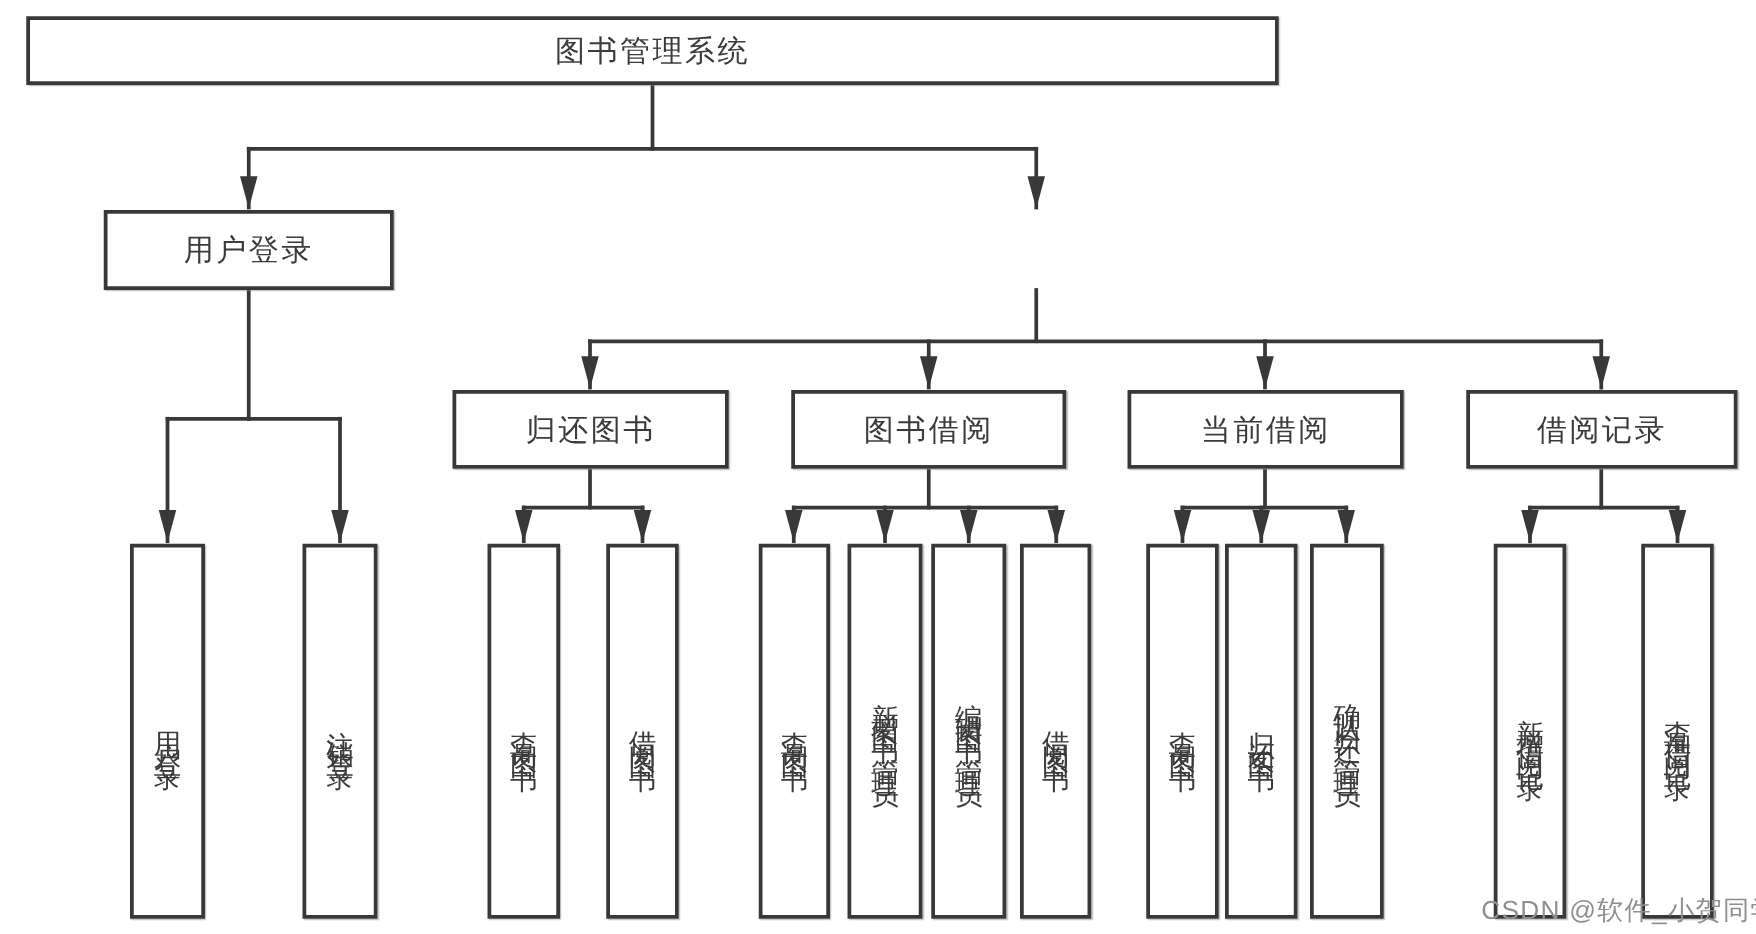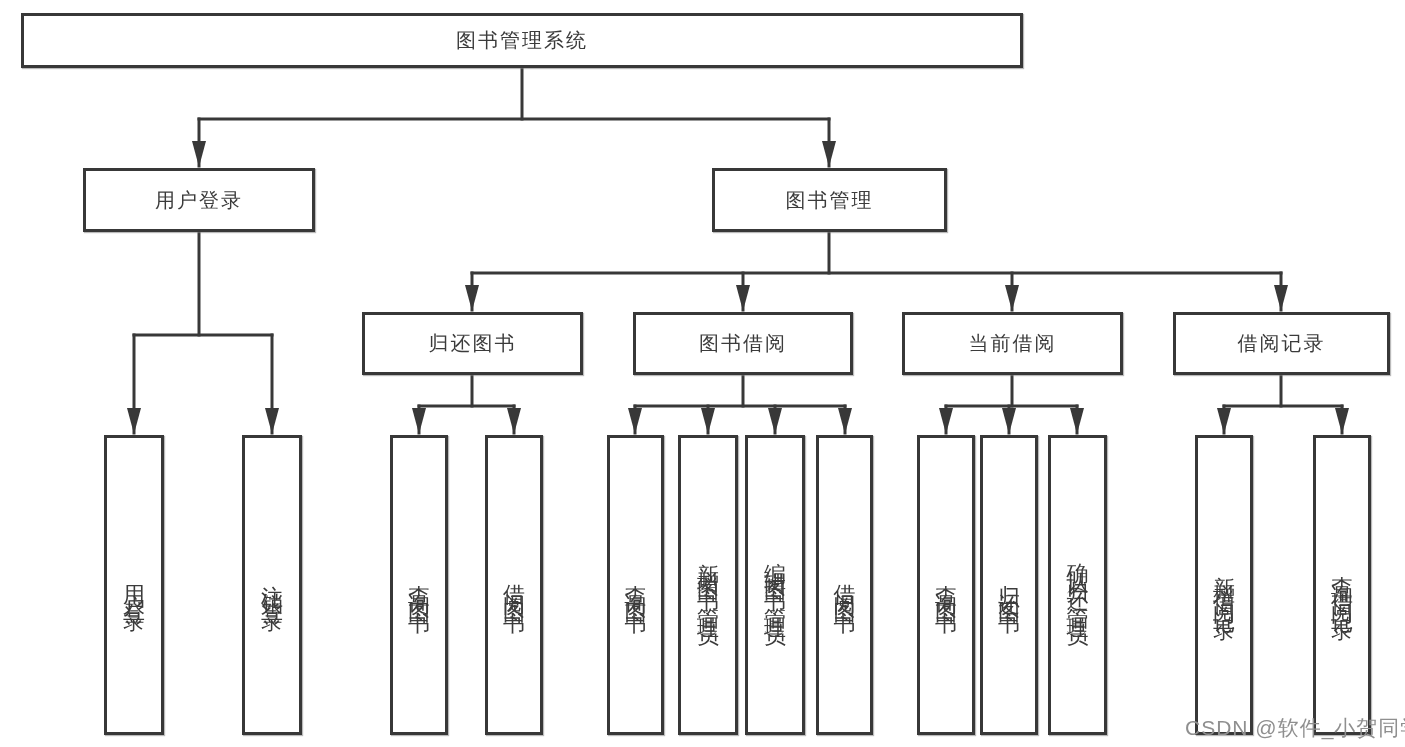--- a/index.html
+++ b/index.html
@@ -6,21 +6,21 @@
   #stage{
     position:relative;width:1405px;height:747px;background:#ffffff;overflow:hidden;
     font-family:"Liberation Sans","DejaVu Sans",sans-serif;color:#3b3b3b;
   }
   #wires{position:absolute;left:0;top:0;width:1405px;height:747px;}
   .box{
     position:absolute;box-sizing:border-box;background:#ffffff;
     border:3px solid #383838;display:flex;align-items:center;justify-content:center;
     box-shadow:1px 1px 1px rgba(130,130,130,0.55);
   }
-  .h{font-size:20px;letter-spacing:2px;white-space:nowrap;}
+  .h{font-size:24px;letter-spacing:2px;white-space:nowrap;}
   .v{
     writing-mode:vertical-rl;text-orientation:mixed;
     font-size:22px;letter-spacing:9px;line-height:1;
   }
   .watermark{
     position:absolute;left:1185px;top:714px;font-size:21px;letter-spacing:1px;
     color:#8f8f8f;white-space:nowrap;
   }
 </style>
 </head>
@@ -74,21 +74,20 @@
       <path d="M1281,375 V406"></path>
       <path d="M1224,406 H1342"></path>
       <path d="M1224,406 V433" marker-end="url(#arrow)"></path>
       <path d="M1342,406 V433" marker-end="url(#arrow)"></path>
     </g>
   </svg>
 
   <div class="box h" style="left:21px;top:13px;width:1002px;height:55px;">图书管理系统</div>
 
   <div class="box h" style="left:83px;top:168px;width:232px;height:64px;">用户登录</div>
-  <div class="box h" style="left:712px;top:168px;width:235px;height:64px;">图书管理</div>
 
   <div class="box h" style="left:362px;top:312px;width:221px;height:63px;">归还图书</div>
   <div class="box h" style="left:902px;top:312px;width:221px;height:63px;">当前借阅</div>
   <div class="box h" style="left:633px;top:312px;width:220px;height:63px;">图书借阅</div>
   <div class="box h" style="left:1173px;top:312px;width:217px;height:63px;">借阅记录</div>
 
   <div class="box v" style="left:104px;top:435px;width:60px;height:300px;">用户登录</div>
   <div class="box v" style="left:242px;top:435px;width:60px;height:300px;">注销登录</div>
 
   <div class="box v" style="left:390px;top:435px;width:58px;height:300px;">查询图书</div>

